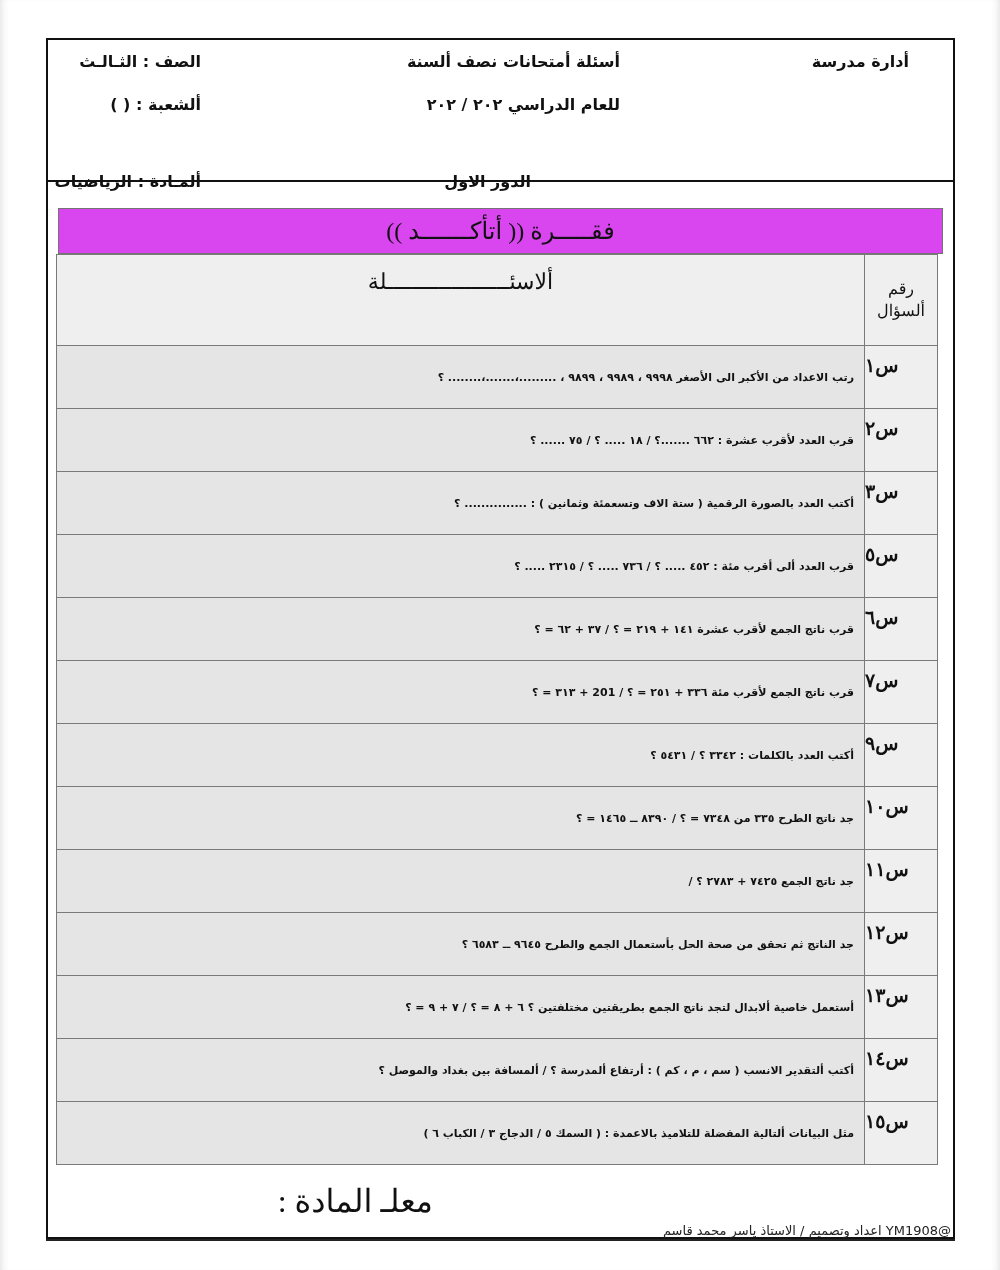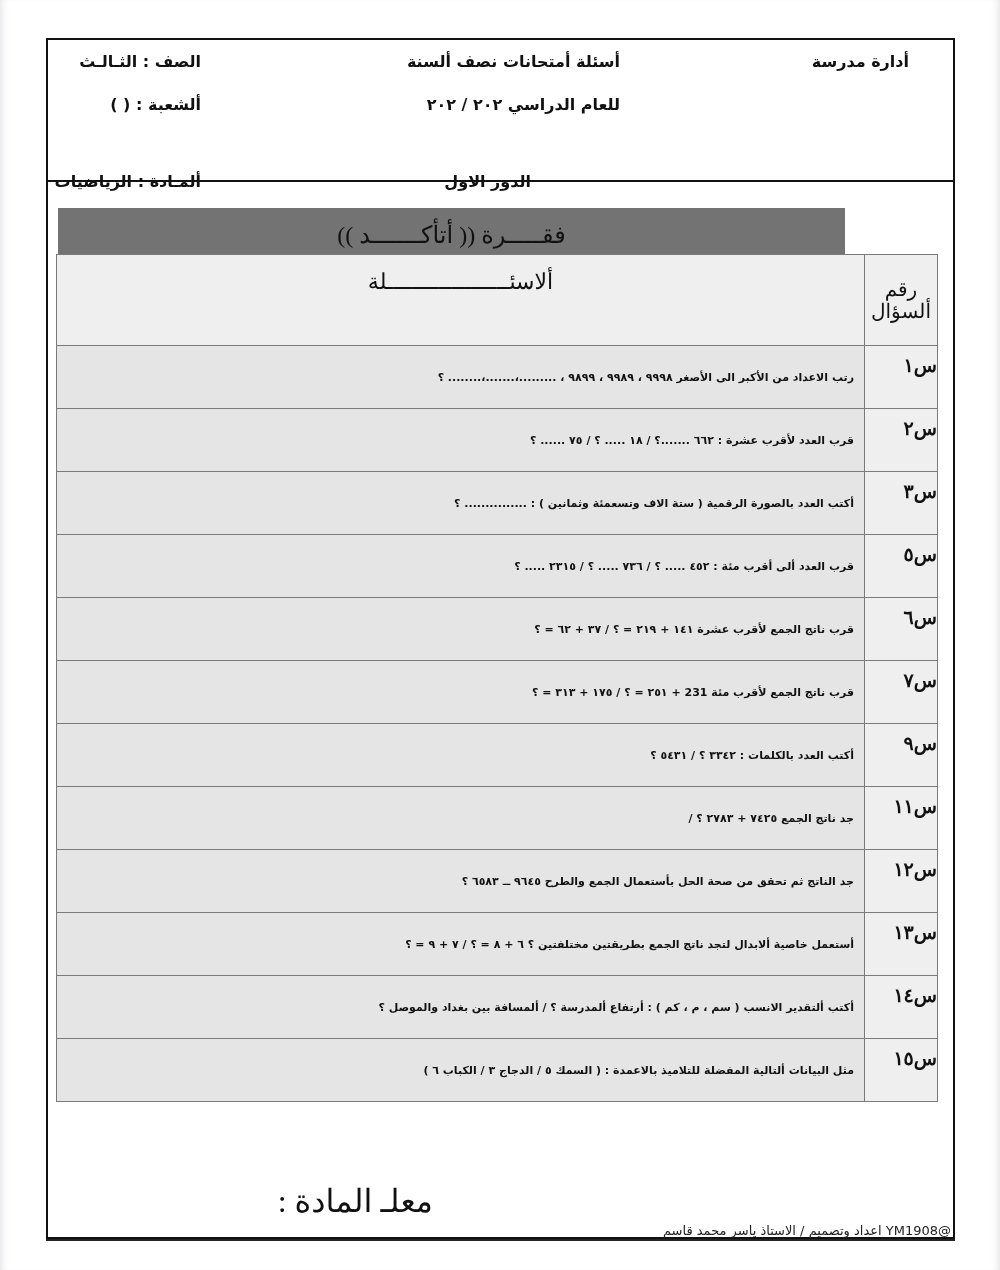--- a/index.html
+++ b/index.html
@@ -37,23 +37,23 @@
   }
   .h-right { right: 44px; }
   .h-center { right: 333px; }
   .h-left { right: 752px; }
   .row1 { top: 12px; }
   .row2 { top: 55px; }
   .row3 { top: 96px; margin-top: 36px; }
 
   .title-box {
     position: absolute;
-    left: 10px; top: 168px; width: 787px; height: 46px;
-    background: #737373;
-    border: 5px solid #737373;
+    left: 10px; top: 168px; width: 885px; height: 46px;
+    background: #d946ef;
+    border: 1px solid #737373;
     box-sizing: border-box;
     text-align: center;
     direction: rtl;
     font-size: 24px;
     line-height: 44px;
     font-family: "Liberation Serif", serif;
   }
   .qtable {
     position: absolute;
     left: 8px; top: 214px; width: 882px;
@@ -65,35 +65,35 @@
     padding: 0;
   }
   .qtable th {
     background: #efefef;
     font-weight: normal;
     height: 76px;
     font-family: "Liberation Serif", serif;
   }
   .th-num {
     width: 72px;
-    font-size: 20px;
+    font-size: 16px;
     line-height: 22px;
     vertical-align: middle;
   }
   .th-q {
     font-size: 22px;
     vertical-align: top;
     padding-top: 14px !important;
     text-align: center;
   }
   .qtable td { height: 54px; }
   .td-num {
     background: #efefef;
     width: 72px;
-    text-align: right;
+    text-align: left;
     vertical-align: top;
     font-size: 19px;
     font-weight: bold;
     padding-top: 8px !important;
     font-family: "Liberation Serif", serif;
   }
   .td-q {
     background: #e5e5e5;
     text-align: right;
     vertical-align: middle;
@@ -165,25 +165,29 @@
         <tr>
           <td class="td-num">س٥</td>
           <td class="td-q">قرب العدد ألى أقرب مئة : ٤٥٢ ..... ؟  /  ٧٣٦ ..... ؟   /  ٢٣١٥ ..... ؟</td>
         </tr>
         <tr>
           <td class="td-num">س٦</td>
           <td class="td-q">قرب ناتج الجمع لأقرب عشرة  ١٤١ + ٢١٩ = ؟   /   ٣٧ + ٦٢ = ؟</td>
         </tr>
         <tr>
           <td class="td-num">س٧</td>
-          <td class="td-q">قرب ناتج الجمع لأقرب مئة  231 + ٢٥١ = ؟  /  ١٧٥ + ٣١٣ = ؟</td>
+          <td class="td-q">قرب ناتج الجمع لأقرب مئة  ٣٣٦ + ٢٥١ = ؟  /  201 + ٣١٣ = ؟</td>
         </tr>
         <tr>
           <td class="td-num">س٩</td>
           <td class="td-q">أكتب العدد بالكلمات : ٣٣٤٢ ؟  /  ٥٤٣١ ؟</td>
+        </tr>
+        <tr>
+          <td class="td-num">س١٠</td>
+          <td class="td-q">جد ناتج الطرح ٣٣٥ من ٧٣٤٨ = ؟  /   ٨٣٩٠ ــ ١٤٦٥ = ؟</td>
         </tr>
         <tr>
           <td class="td-num">س١١</td>
           <td class="td-q">جد ناتج الجمع ٧٤٢٥ + ٢٧٨٣ ؟  /</td>
         </tr>
         <tr>
           <td class="td-num">س١٢</td>
           <td class="td-q">جد الناتج ثم تحقق من صحة الحل بأستعمال الجمع والطرح ٩٦٤٥ ــ ٦٥٨٣ ؟</td>
         </tr>
         <tr>

